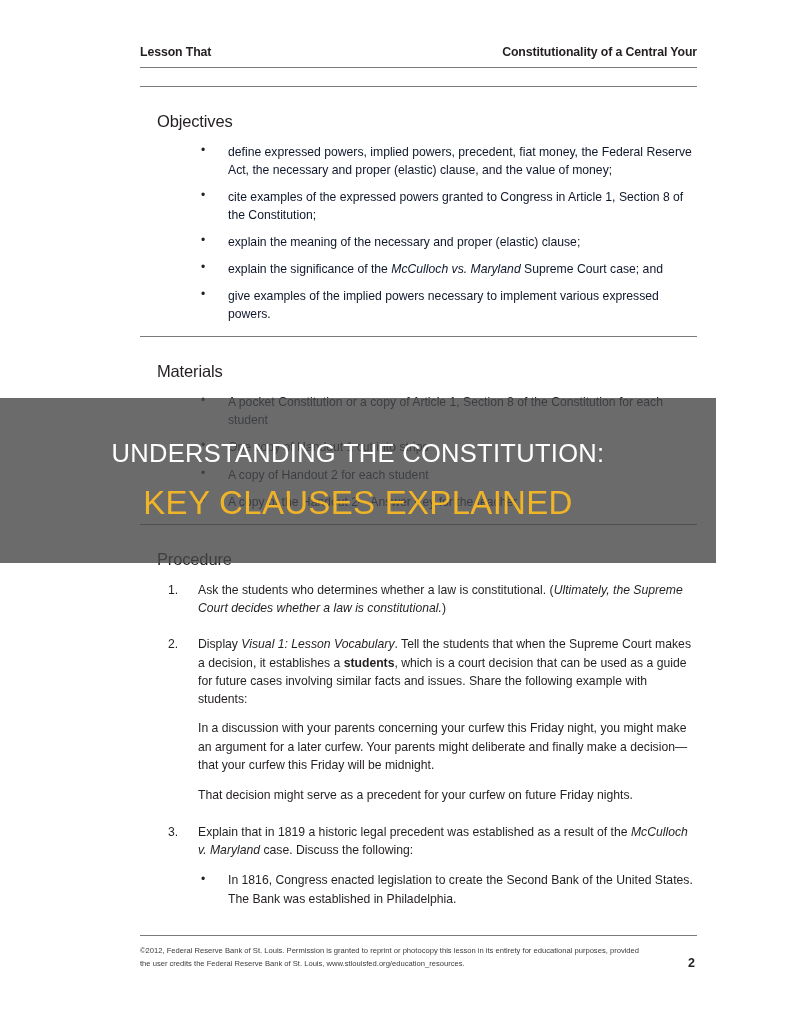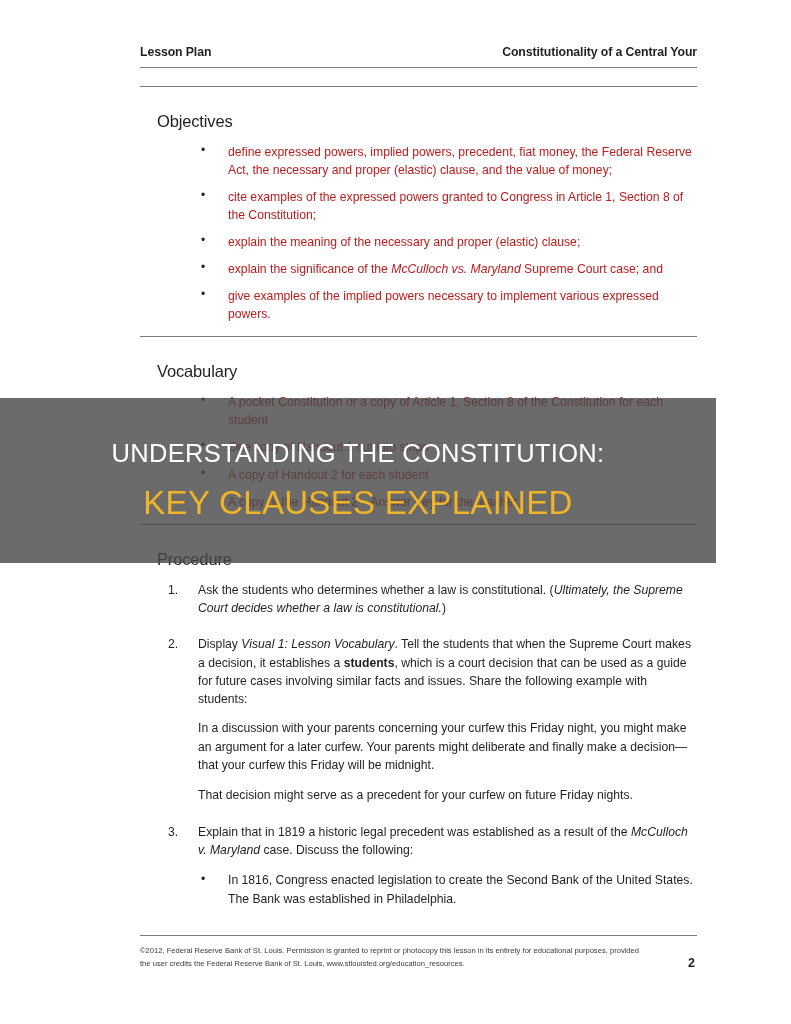--- a/index.html
+++ b/index.html
@@ -80,21 +80,21 @@
     list-style: none;
     margin: 7px 0 0 0;
     padding: 0;
   }
   ul.bullets > li {
     position: relative;
     padding-left: 88px;
     margin-bottom: 9px;
     font-size: 12.2px;
     line-height: 1.48;
-    color: #b91c1c;
+    color: #0f172a;
   }
   ul.bullets > li::before {
     content: "\2022";
     position: absolute;
     left: 61px;
     top: -1px;
     font-size: 12px;
     color: #231f20;
   }
 
@@ -212,38 +212,38 @@
   }
 </style>
 </head>
 <body>
 
 <div class="page">
 
   <div class="content">
 
     <div class="runhead">
-      <span class="left">Lesson Plan</span>
+      <span class="left">Lesson That</span>
       <span class="right">Constitutionality of a Central Your</span>
     </div>
     <hr class="rule rule-head">
     <hr class="rule rule-top">
 
     <h2 class="section">Objectives</h2>
     <ul class="bullets">
       <li>define expressed powers, implied powers, precedent, fiat money, the Federal Reserve Act, the necessary and proper (elastic) clause, and the value of money;</li>
       <li>cite examples of the expressed powers granted to Congress in Article 1, Section 8 of the Constitution;</li>
       <li>explain the meaning of the necessary and proper (elastic) clause;</li>
       <li><span>explain the significance of the </span><em>McCulloch vs. Maryland</em><span> Supreme Court case; and</span></li>
       <li>give examples of the implied powers necessary to implement various expressed powers.</li>
     </ul>
 
     <hr class="sec-rule">
 
-    <h2 class="section">Vocabulary</h2>
+    <h2 class="section">Materials</h2>
     <ul class="bullets">
       <li>A pocket Constitution or a copy of Article 1, Section 8 of the Constitution for each student</li>
       <li>One copy of Handout 1 cut into strips</li>
       <li>A copy of Handout 2 for each student</li>
       <li>A copy of the Handout 2—Answer Key for the teacher</li>
     </ul>
 
     <hr class="sec-rule">
 
     <h2 class="section">Procedure</h2>

